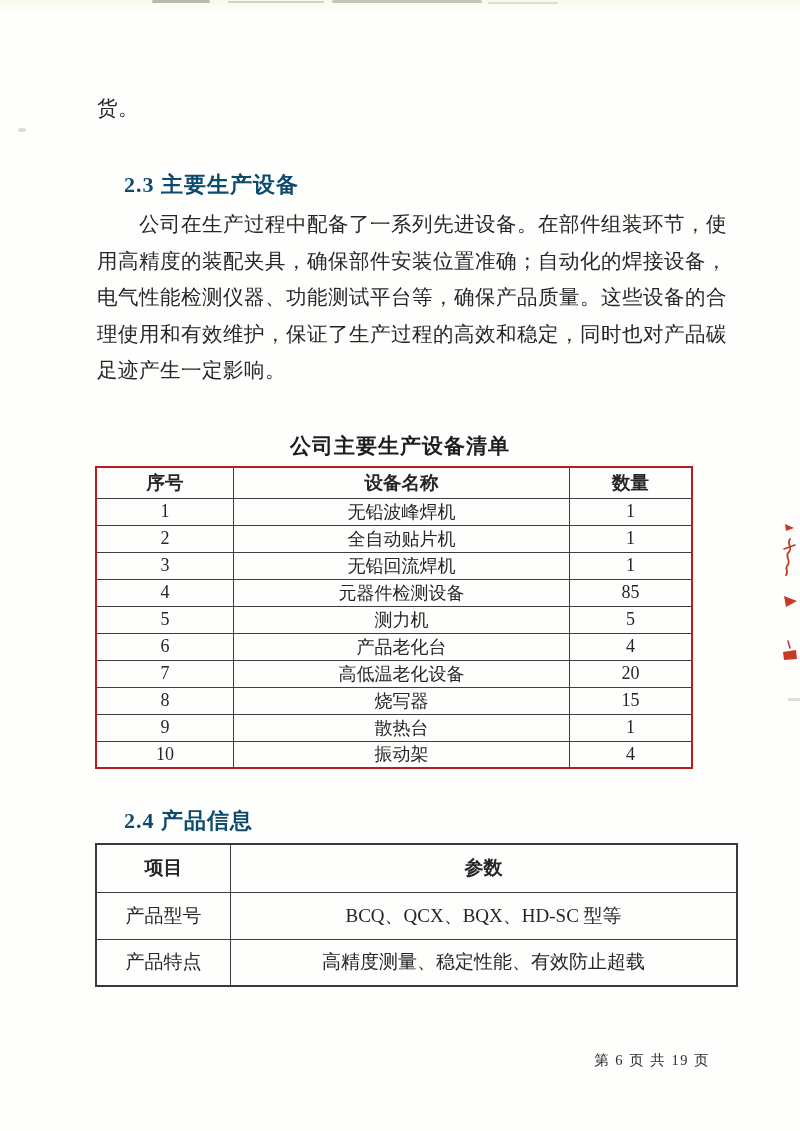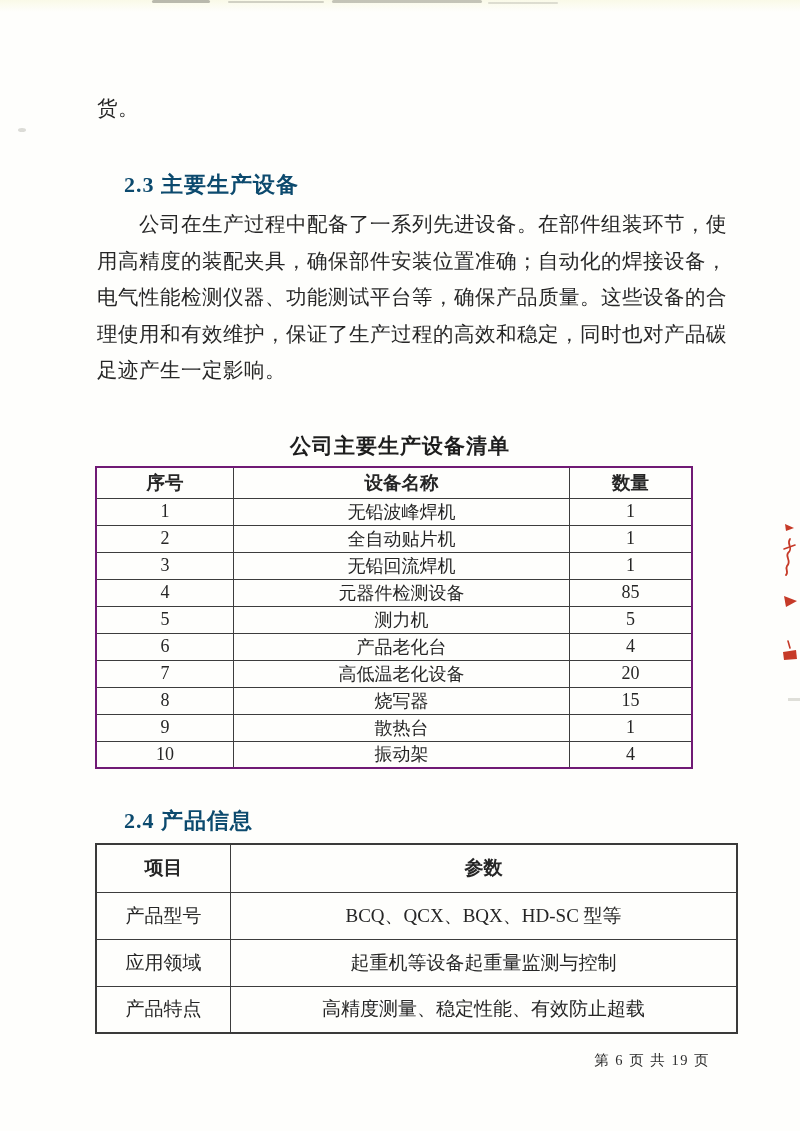--- a/index.html
+++ b/index.html
@@ -63,21 +63,21 @@
     font-weight: bold;
     letter-spacing: 1px;
     color: #1d1d1d;
   }
 
   table { border-collapse: collapse; }
   td, th { border: 1px solid #3d3d3d; text-align: center; vertical-align: middle; }
 
   #equipment-table {
     position: absolute; top: 466px; left: 95px; width: 598px;
-    border: 2px solid #701a75;
+    border: 2px solid #b91c1c;
     font-size: 18px;
   }
   #equipment-table th { font-weight: bold; height: 31px; font-size: 18.5px; }
   #equipment-table td { height: 27px; }
   #equipment-table .col-no { width: 138px; }
   #equipment-table .col-name { width: 337px; }
   #equipment-table .col-qty { width: 123px; }
 
   #product-table {
     position: absolute; top: 843px; left: 95px; width: 643px;
@@ -199,24 +199,20 @@
     <thead>
       <tr>
         <th class="col-item">项目</th>
         <th class="col-param">参数</th>
       </tr>
     </thead>
     <tbody>
       <tr>
         <td>产品型号</td>
         <td>BCQ、QCX、BQX、HD-SC 型等</td>
-      </tr>
-      <tr>
-        <td>应用领域</td>
-        <td>起重机等设备起重量监测与控制</td>
       </tr>
       <tr>
         <td>产品特点</td>
         <td>高精度测量、稳定性能、有效防止超载</td>
       </tr>
     </tbody>
   </table>
 
   <div id="footer-page-number">第 6 页 共 19 页</div>
 

